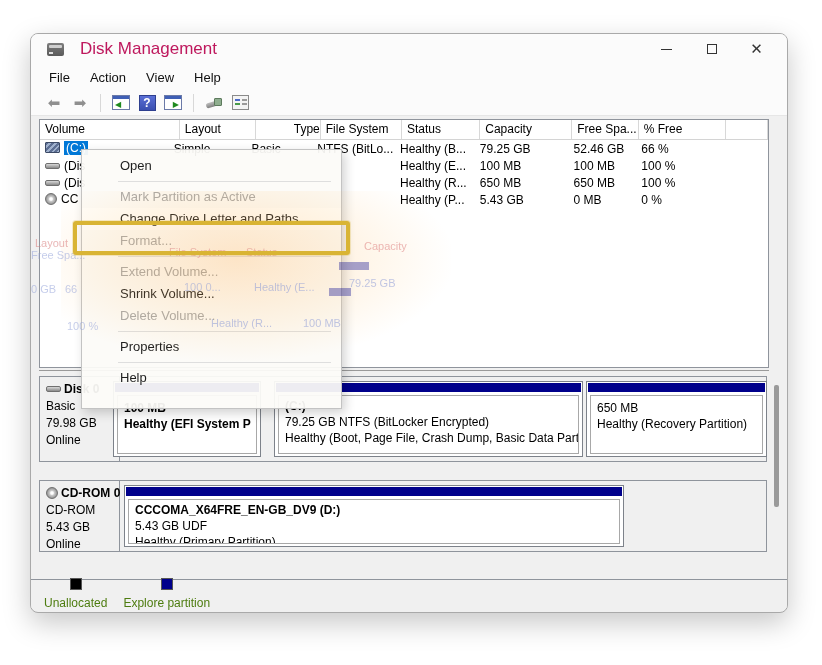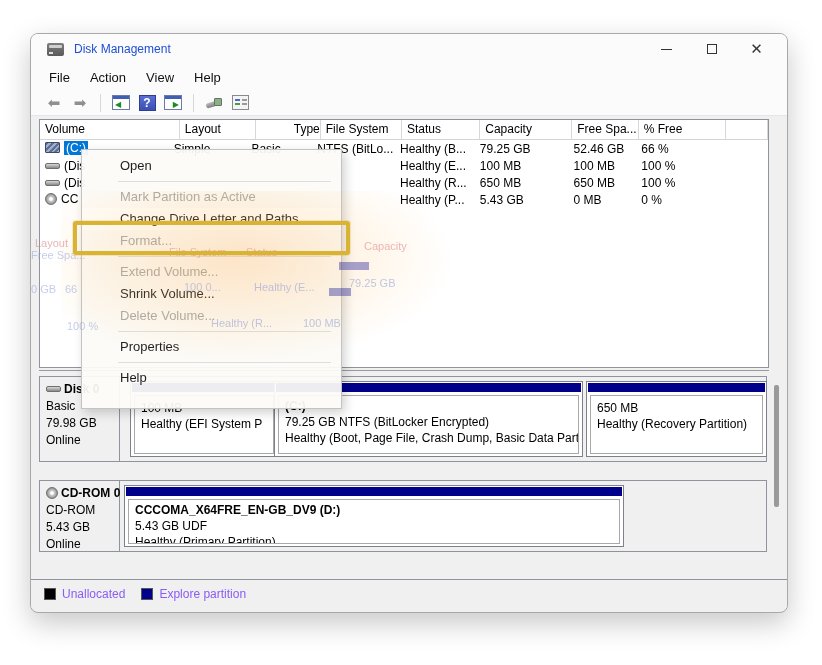--- a/index.html
+++ b/index.html
@@ -5,21 +5,21 @@
   html,body{margin:0;padding:0;background:#fff;width:822px;height:665px;overflow:hidden;
     font-family:"Liberation Sans","DejaVu Sans",sans-serif;-webkit-font-smoothing:antialiased;}
   *{box-sizing:border-box;}
   .window{position:absolute;left:30px;top:33px;width:758px;height:580px;background:#f0f0f0;
     border:1px solid #a9a9a9;border-radius:8px;box-shadow:0 10px 28px rgba(0,0,0,.22);overflow:hidden;}
   
   .titlebar{position:absolute;left:0;top:0;width:100%;height:30px;background:#fbfbfb;display:flex;align-items:center;}
   .app-icon{width:17px;height:13px;margin-left:16px;position:relative;background:linear-gradient(#7d7d7d,#5a5a5a);border-radius:2px;}
   .app-icon::before{content:"";position:absolute;left:2px;top:2px;right:2px;height:3px;background:#cfcfcf;border-radius:1px;}
   .app-icon::after{content:"";position:absolute;left:2px;bottom:2px;width:4px;height:2px;background:#e0e0e0;}
-  .title-text{font-size:12px;color:#1d4ed8;margin-left:10px;}
+  .title-text{font-size:17px;color:#be185d;margin-left:16px;}
   .caption-btns{position:absolute;right:8px;top:0;height:30px;display:flex;}
   .cap-btn{width:45px;height:30px;display:flex;align-items:center;justify-content:center;color:#333;font-size:13px;}
   .cap-max i{display:block;width:10px;height:10px;border:1.2px solid #333;}
   .cap-min i{display:block;width:11px;height:0;border-top:1.4px solid #333;}
   .cap-close{font-size:15px;}
   .menubar{position:absolute;left:0;top:30px;width:100%;height:26px;background:#fbfbfb;display:flex;align-items:center;padding-left:8px;}
   .menubar .mb-item{font-size:13px;color:#111;padding:3px 10px;}
   .toolbar{position:absolute;left:0;top:56px;width:100%;height:26px;background:#fbfbfb;display:flex;align-items:center;padding-left:10px;border-bottom:1px solid #e6e6e6;}
   .tb-sep{width:1px;height:18px;background:#d8d8d8;margin:0 7px;}
   .tb-btn{width:24px;height:22px;display:flex;align-items:center;justify-content:center;margin:0 1px;}
@@ -54,21 +54,21 @@
   .disk-label .dl-line{font-size:12px;color:#000;margin-top:3px;white-space:nowrap;}
   .part-cell{position:absolute;top:4px;bottom:4px;border:1px solid #7d828a;background:#fff;}
   .part-bar{position:absolute;left:1px;right:1px;top:1px;height:9px;background:#00008b;}
   .part-body{position:absolute;left:3px;right:3px;top:13px;bottom:2px;border:1px solid #a8a8a8;padding:3px 6px;overflow:hidden;}
   .part-title{font-size:12px;font-weight:bold;white-space:nowrap;}
   .part-line{font-size:12px;white-space:nowrap;margin-top:2px;}
   .vscroll{position:absolute;left:742px;top:345px;width:7px;height:140px;}
   .vscroll .thumb{position:absolute;left:1px;top:6px;width:5px;height:122px;background:#9a9a9a;border-radius:2px;}
   
   .legend{position:absolute;left:0;right:0;top:545px;height:29px;border-top:1px solid #8f949c;background:#f0f0f0;display:flex;align-items:center;padding-left:13px;gap:16px;}
-  .leg-item{display:flex;align-items:center;gap:6px;font-size:12px;color:#8b5cf6;}
+  .leg-item{display:flex;align-items:center;gap:6px;font-size:12px;color:#4d7c0f;flex-direction:column;}
   .leg-swatch{width:12px;height:12px;border:1px solid #555;}
   
   .glow{position:absolute;left:30px;top:157px;width:390px;height:170px;z-index:52;pointer-events:none;
     background:radial-gradient(ellipse at 45% 40%,rgba(255,165,60,.26) 0%,rgba(255,185,90,.12) 45%,rgba(255,200,120,0) 72%);}
   .ctx-menu{position:absolute;left:50px;top:115px;width:261px;height:260px;z-index:50;
     background:rgba(252,251,248,.94);border:1px solid #c3c3c3;box-shadow:3px 4px 10px rgba(0,0,0,.18);padding-top:5px;}
   .ctx-item{height:22px;line-height:22px;font-size:13px;color:#1e1e1e;padding-left:38px;white-space:nowrap;}
   .ctx-item.disabled{color:#a8a8a8;}
   .ctx-item.hl{position:relative;z-index:53;background:#fffefb;}
   .ctx-sep{height:1px;background:#dedede;margin:4px 10px 4px 36px;}
@@ -207,21 +207,21 @@
   <div class="splitter"></div>
 
   <div id="disk-rows">
       <div class="disk-row" style="top: 342px; height: 86px;">
         <div class="disk-label">
           <div class="dl-name"><span class="ico-drive"></span>Disk 0</div>
           <div class="dl-line">Basic</div>
           <div class="dl-line">79.98 GB</div>
           <div class="dl-line">Online</div>
         </div>
-        <div class="part-cell" style="left: 90px; width: 148px;">
+        <div class="part-cell" style="left: 73px; width: 148px; font-weight: bold;">
           <div class="part-bar" style="background: rgb(0, 0, 139);"></div>
           <div class="part-body">
             <div class="part-line">100 MB</div>
             <div class="part-line">Healthy (EFI System P</div>
           </div>
         </div>
         <div class="part-cell" style="left: 234px; width: 309px;">
           <div class="part-bar" style="background: rgb(0, 0, 139);"></div>
           <div class="part-body">
             <div class="part-title">(C:)</div>

